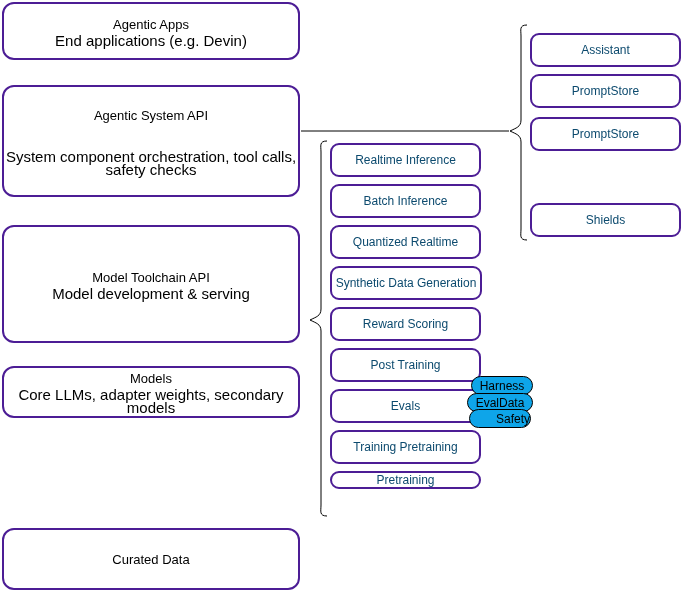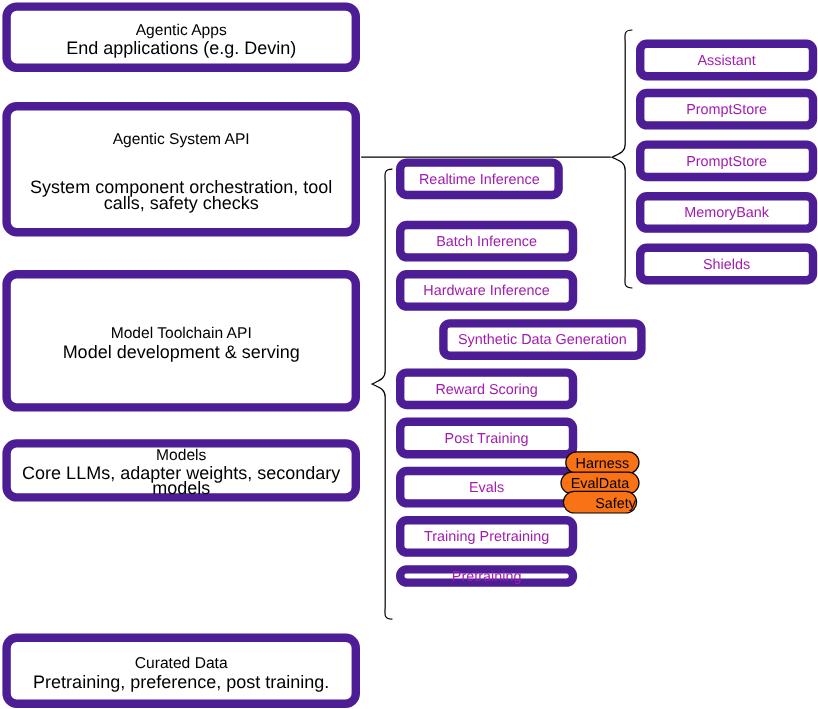--- a/index.html
+++ b/index.html
@@ -11,21 +11,21 @@
     position: relative;
     width: 682px;
     height: 591px;
     background: #ffffff;
     font-family: "Liberation Sans", sans-serif;
     overflow: hidden;
   }
   .rbox {
     position: absolute;
     box-sizing: border-box;
-    border: 7px solid #4c1d95;
+    border: 2px solid #4c1d95;
     background: #ffffff;
     display: flex;
     flex-direction: column;
     align-items: center;
     justify-content: center;
     text-align: center;
   }
   .stack-box {
     border-radius: 12px;
   }
@@ -36,27 +36,27 @@
   }
   .stack-sub {
     font-size: 15px;
     color: #000000;
     line-height: 13px;
     margin-top: 1px;
   }
   .chip {
     border-radius: 9px;
     font-size: 12px;
-    color: #a21caf;
+    color: #0c4a6e;
   }
   .pill {
     position: absolute;
     box-sizing: border-box;
     border: 1px solid #000000;
-    background: #f97316;
+    background: #0ea5e9;
     border-radius: 999px;
     display: flex;
     align-items: center;
     justify-content: center;
     font-size: 12px;
     color: #000000;
     z-index: 5;
   }
   svg.overlay {
     position: absolute;
@@ -93,33 +93,32 @@
   </div>
 
   <div class="rbox stack-box" style="left:2px; top:366px; width:298px; height:52px;">
     <div class="stack-title">Models</div>
     <div class="stack-sub">Core LLMs, adapter weights, secondary models</div>
   </div>
 
 
   <div class="rbox stack-box" style="left:2px; top:528px; width:298px; height:62px;">
     <div class="stack-title">Curated Data</div>
-    <div class="stack-sub">Pretraining, preference, post training.</div>
   </div>
 
-  <div class="rbox chip" style="left:330px; top:132px; width:139px; height:34px;">
+  <div class="rbox chip" style="left:330px; top:143px; width:151px; height:34px;">
     <span>Realtime Inference</span>
   </div>
   <div class="rbox chip" style="left:330px; top:184px; width:151px; height:34px;text-align:right;">
     <span>Batch Inference</span>
   </div>
   <div class="rbox chip" style="left:330px; top:225px; width:151px; height:34px;">
-    <span>Hardware Inference</span>
+    <span>Quantized Realtime</span>
   </div>
-  <div class="rbox chip" style="left:330px; top:266px; width:172px; height:34px;margin-left:36px;">
+  <div class="rbox chip" style="left:330px; top:266px; width:152px; height:34px;">
     <span>Synthetic Data Generation</span>
   </div>
   <div class="rbox chip" style="left:330px; top:307px; width:151px; height:34px;">
     <span>Reward Scoring</span>
   </div>
   <div class="rbox chip" style="left:330px; top:348px; width:151px; height:34px;">
     <span>Post Training</span>
   </div>
   <div class="rbox chip" style="left:330px; top:389px; width:151px; height:34px;">
     <span>Evals</span>
@@ -143,23 +142,20 @@
 
   <div class="rbox chip" style="left:530px; top:33px; width:151px; height:34px;">
     <span>Assistant</span>
   </div>
   <div class="rbox chip" style="left:530px; top:74px; width:151px; height:34px;">
     <span>PromptStore</span>
   </div>
   <div class="rbox chip" style="left:530px; top:117px; width:151px; height:34px;">
     <span>PromptStore</span>
   </div>
-  <div class="rbox chip" style="left:530px; top:160px; width:151px; height:34px;">
-    <span>MemoryBank</span>
-  </div>
   <div class="rbox chip" style="left:530px; top:203px; width:151px; height:34px;">
     <span>Shields</span>
   </div>
 
   <svg class="overlay" viewBox="0 0 682 591">
 
     <line x1="301" y1="131" x2="509" y2="131"></line>
 
     <path d="M 527 25
              C 519 25, 521 30, 521 36

